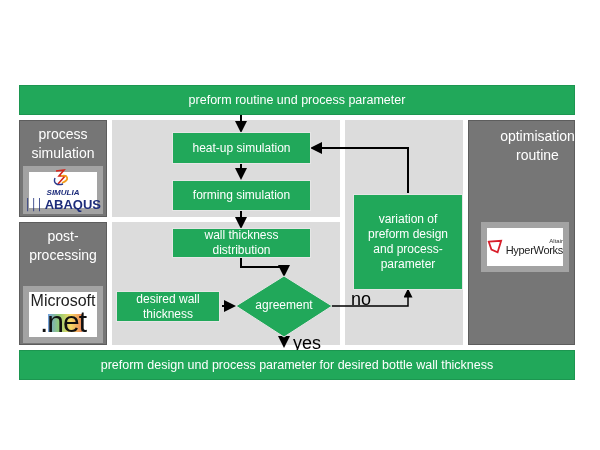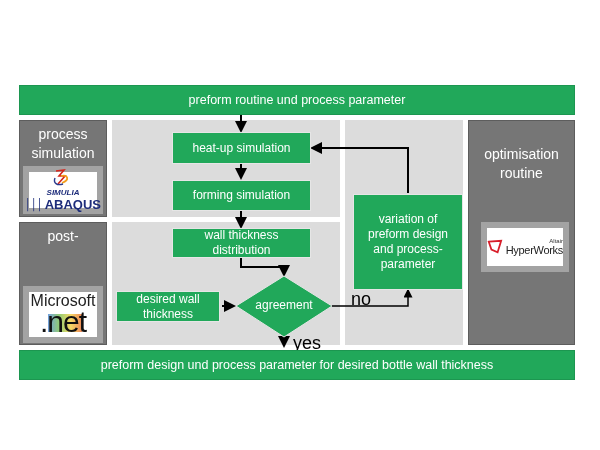--- a/index.html
+++ b/index.html
@@ -41,36 +41,37 @@
     <div style="display:flex;align-items:center;font-size:13px;font-weight:bold;color:#1d2c7a;line-height:15px;">
       <span style="font-size:11px;margin-right:2px;letter-spacing:-1px;">│││</span>
       <span>ABAQUS</span>
     </div>
   </div>
 </div>
 
 <div class="abs dark" style="left:19px;top:222px;width:88px;height:123px;">
   <div class="panel-title" style="margin-top:4px;">
     <div>post-</div>
+    <div>processing</div>
   </div>
   <div class="abs logo" style="left:3px;top:63px;width:80px;height:57px;">
     <div style="font-size:16px;color:#222;line-height:13px;margin-top:2px;">Microsoft</div>
     <div style="position:relative;font-size:30px;color:#111;line-height:30px;letter-spacing:-1px;">
       <span style="position:absolute;left:8px;top:7px;width:34px;height:18px;background:linear-gradient(90deg,#5a8fd6,#7fc35a,#f5d24a,#e9733b);opacity:0.85;"></span>
       <span style="position:relative;">.net</span>
     </div>
   </div>
 </div>
 
 <div class="abs light" style="left:112px;top:120px;width:228px;height:97px;"></div>
 <div class="abs light" style="left:112px;top:222px;width:228px;height:123px;"></div>
 <div class="abs light" style="left:345px;top:120px;width:118px;height:225px;"></div>
 
 <div class="abs dark" style="left:468px;top:120px;width:107px;height:225px;">
-  <div class="panel-title" style="margin-top:24px;">
+  <div class="panel-title" style="margin-top:6px;padding-left:16px;">
     <div>optimisation</div>
     <div>routine</div>
   </div>
   <div class="abs logo" style="left:12px;top:101px;width:88px;height:50px;flex-direction:row;text-align:right;">
     <svg width="20" height="18" viewBox="0 0 20 18">
       <path d="M2 3 L16 2 L12 15 L5 12 Z" fill="none" stroke="#d81e2a" stroke-width="2"></path>
     </svg>
     <div style="display:flex;flex-direction:column;align-items:flex-end;margin-left:1px;">
       <span style="font-size:6px;color:#333;line-height:6px;">Altair</span>
       <span style="font-size:11px;color:#222;line-height:12px;letter-spacing:-0.3px;">HyperWorks</span>

